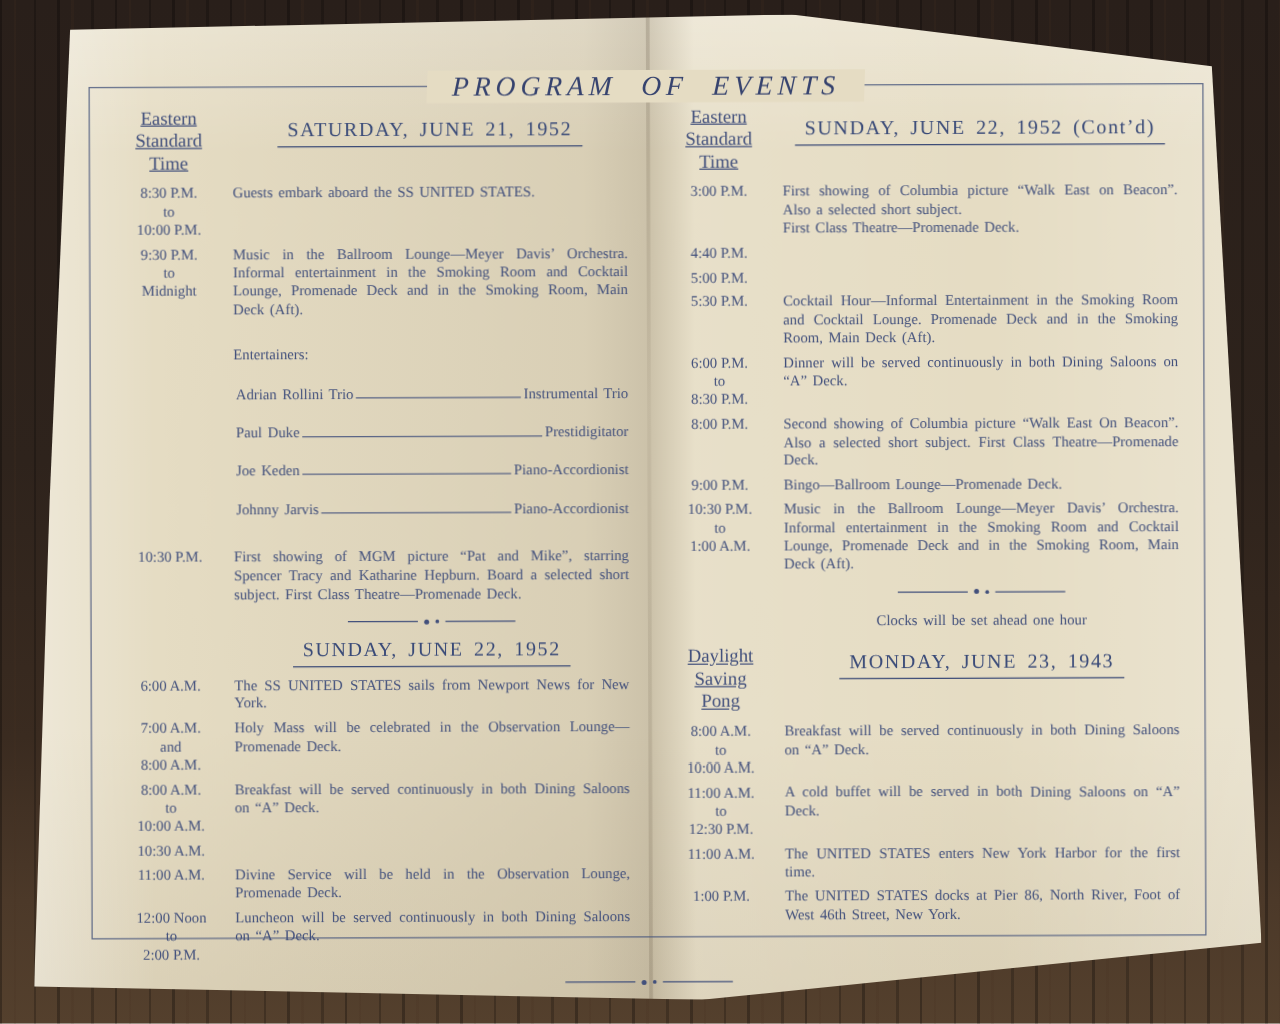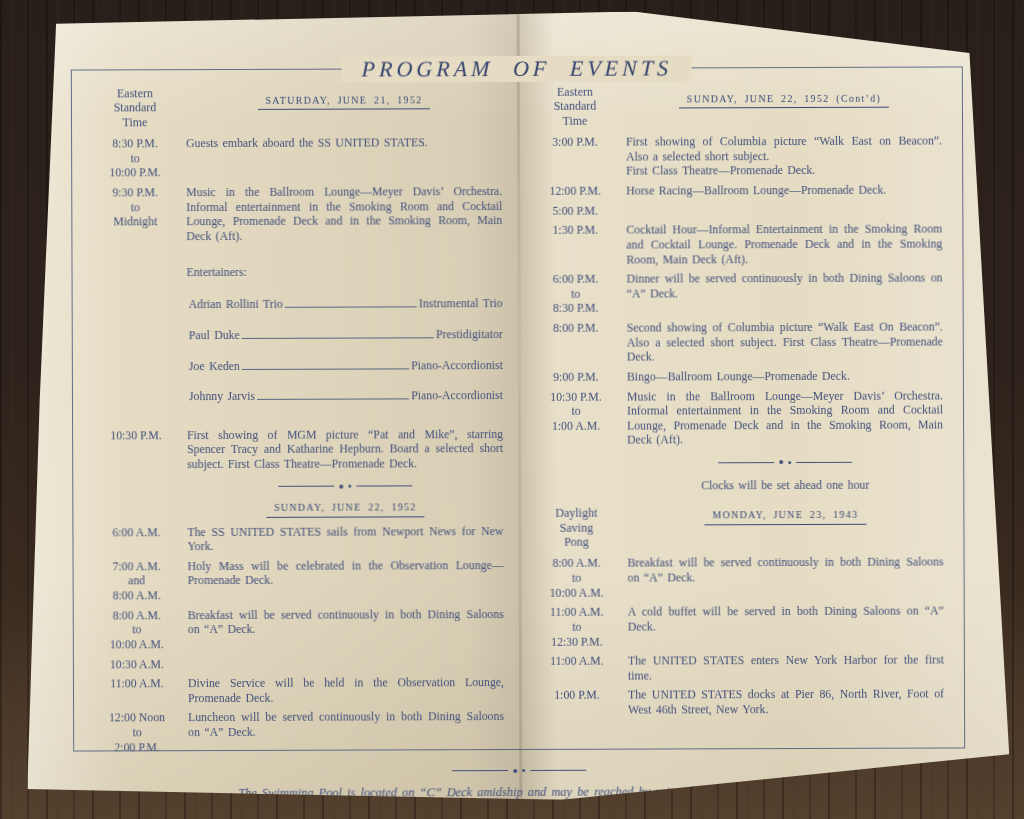--- a/index.html
+++ b/index.html
@@ -27,26 +27,26 @@
     border:1.4px solid rgba(74,88,126,0.85);
     display:flex;flex-direction:column;}
   .title{position:absolute;top:-13px;left:50%;transform:translateX(-50%) skewX(-2deg);
     background:#e5dcc3;padding:0 20px;font-style:italic;font-size:22px;
     letter-spacing:4px;word-spacing:10px;color:#35426e;white-space:nowrap;}
   .columns{flex:1 1 auto;display:flex;gap:34px;padding:16px 20px 0 24px;}
   .col{flex:1 1 50%;min-width:0;}
   .row{display:flex;align-items:flex-start;margin-bottom:5px;}
   .time{flex:0 0 78px;margin-right:12px;text-align:center;white-space:pre-line;
     font-size:11.8px;line-height:1.24;}
-  .time.tz{font-size:12px;line-height:1.2;}
+  .time.tz{font-size:15px;line-height:1.2;text-decoration:underline;}
   .desc{flex:1 1 auto;min-width:0;font-size:11.8px;line-height:1.24;
     text-align:justify;white-space:pre-line;word-spacing:1.5px;}
   .desc.center{text-align:center;}
   .day-header{display:inline-block;border-bottom:1.4px solid #3b4a76;
-    padding:0 8px 2px;font-size:10px;letter-spacing:1.3px;word-spacing:3px;
+    padding:0 8px 2px;font-size:16px;letter-spacing:1.3px;word-spacing:3px;
     color:#394a78;margin-top:9px;white-space:nowrap;}
   .hdr{margin-bottom:7px;}
   .ent-heading{text-align:left;margin:2px 0 3px;}
   .ent-row{display:flex;align-items:baseline;padding-left:2px;line-height:1.35;}
   .ent-name{white-space:nowrap;}
   .ent-role{white-space:nowrap;}
   .leader{flex:1 1 auto;border-bottom:1px solid rgba(66,80,124,0.85);
     margin:0 2px 3px;min-width:20px;}
   .ornament{display:inline-flex;align-items:center;gap:5px;vertical-align:middle;}
   .orn-line{width:56px;height:1.2px;background:#42507c;}
@@ -170,28 +170,27 @@
 Time</div>
             <div class="desc center"><span class="day-header">SUNDAY, JUNE 22, 1952 (Cont’d)</span></div>
           </div>
 
           <div class="row">
             <div class="time">3:00 P.M.</div>
             <div class="desc">First showing of Columbia picture “Walk East on Beacon”. Also a selected short subject.
 First Class Theatre—Promenade Deck.</div>
           </div>
           <div class="row">
-            <div class="time">12:00 P.M.</div>
-            <div class="desc">Horse Racing—Ballroom Lounge—Promenade Deck.</div>
+            <div class="time">4:40 P.M.</div>
           </div>
           <div class="row">
             <div class="time">5:00 P.M.</div>
           </div>
           <div class="row">
-            <div class="time">1:30 P.M.</div>
+            <div class="time">5:30 P.M.</div>
             <div class="desc">Cocktail Hour—Informal Entertainment in the Smoking Room and Cocktail Lounge. Promenade Deck and in the Smoking Room, Main Deck (Aft).</div>
           </div>
           <div class="row">
             <div class="time">6:00 P.M.
 to
 8:30 P.M.</div>
             <div class="desc">Dinner will be served continuously in both Dining Saloons on “A” Deck.</div>
           </div>
           <div class="row">
             <div class="time">8:00 P.M.</div>

